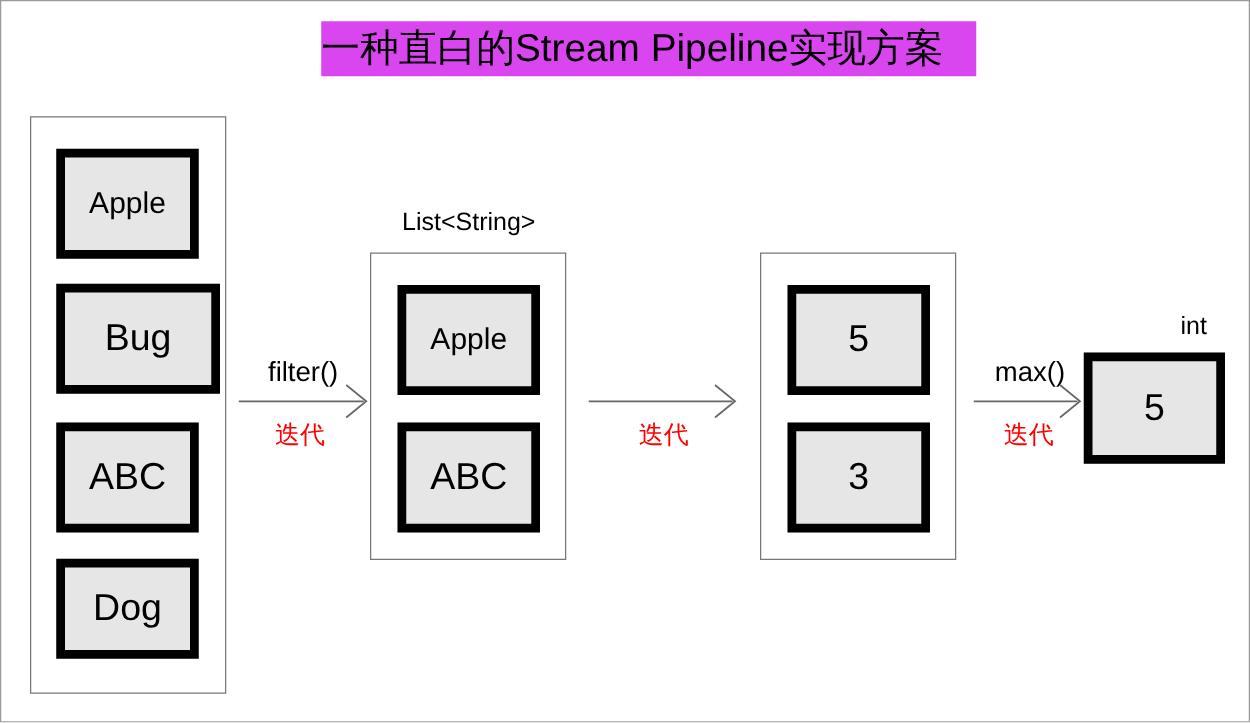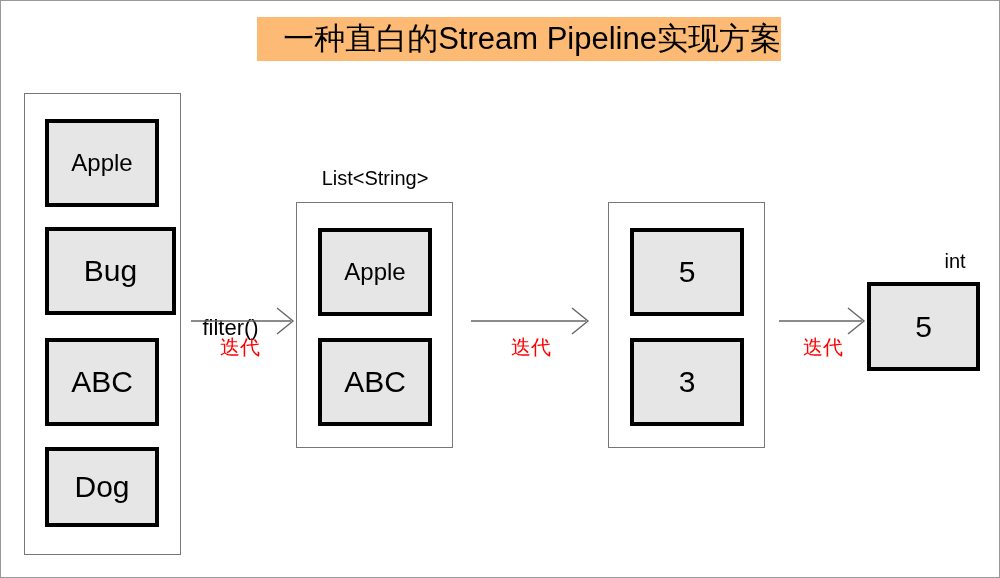--- a/index.html
+++ b/index.html
@@ -21,23 +21,23 @@
   }
 
   
   .title {
     position: absolute;
     left: 256px;
     top: 16px;
     width: 524px;
     height: 44px;
     line-height: 44px;
-    text-align: right;
+    text-align: left;
     font-size: 31px;
-    background: #fdba74;
+    background: #d946ef;
     white-space: nowrap;
     letter-spacing: 0px;
   }
 
   
   .group {
     position: absolute;
     background: #ffffff;
     border: 1px solid #777777;
   }
@@ -46,21 +46,21 @@
     font-size: 20px;
     white-space: nowrap;
     text-align: center;
     color: #000000;
   }
 
   
   .item {
     position: absolute;
     background: #e6e6e6;
-    border: 4px solid #000000;
+    border: 7px solid #000000;
     display: flex;
     align-items: center;
     justify-content: center;
     color: #000000;
     white-space: nowrap;
   }
 
   
   .arrow { position: absolute; }
   .arrow svg { display: block; overflow: visible; }
@@ -91,21 +91,21 @@
 
     <div class="item" style="left:20px; top:25px; width:114px; height:88px; font-size:24px;">Apple</div>
 
     <div class="item" style="left:20px; top:133px; width:131px; height:88px; font-size:30px;">Bug</div>
 
     <div class="item" style="left:20px; top:244px; width:114px; height:88px; font-size:30px;">ABC</div>
 
     <div class="item" style="left:20px; top:353px; width:114px; height:80px; font-size:30px;">Dog</div>
   </div>
 
-  <div class="arrow-label" style="left:177px; top:284px; width:105px;margin-top:30px;">filter()</div>
+  <div class="arrow-label" style="left:189px; top:284px; width:105px;">filter()</div>
 
   <div class="arrow" style="left:190px; top:305px;">
     <svg width="105" height="30" viewBox="0 0 105 30">
       <line x1="0" y1="15" x2="100" y2="15" stroke="#666666" stroke-width="1.4"></line>
       <polyline points="86,2 102,15 86,28" fill="none" stroke="#666666" stroke-width="1.4"></polyline>
     </svg>
   </div>
 
   <div class="arrow-sub" style="left:189px; top:333px; width:100px;">迭代</div>
 
@@ -129,20 +129,21 @@
   <div class="arrow-sub" style="left:480px; top:333px; width:100px;">迭代</div>
 
 
   <div class="group" style="left:607px; top:201px; width:157px; height:246px;">
 
     <div class="item" style="left:21px; top:25px; width:114px; height:88px; font-size:30px;">5</div>
 
     <div class="item" style="left:21px; top:135px; width:114px; height:88px; font-size:30px;">3</div>
   </div>
 
+  <div class="arrow-label" style="left:775px; top:284px; width:96px;">max()</div>
 
   <div class="arrow" style="left:778px; top:305px;">
     <svg width="88" height="30" viewBox="0 0 88 30">
       <line x1="0" y1="15" x2="83" y2="15" stroke="#666666" stroke-width="1.4"></line>
       <polyline points="69,2 85,15 69,28" fill="none" stroke="#666666" stroke-width="1.4"></polyline>
     </svg>
   </div>
 
   <div class="arrow-sub" style="left:772px; top:333px; width:100px;">迭代</div>
 

